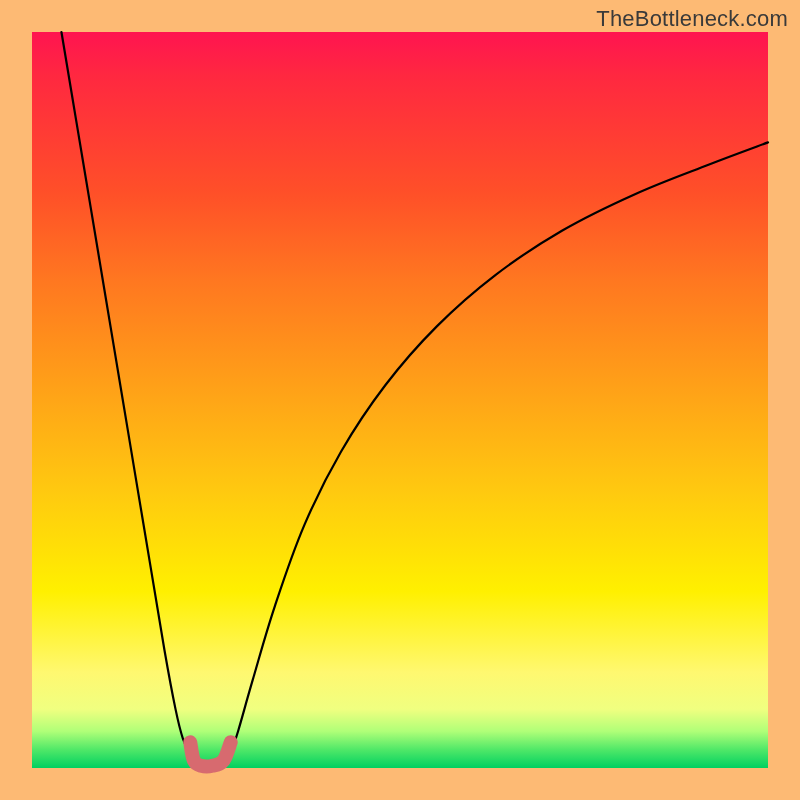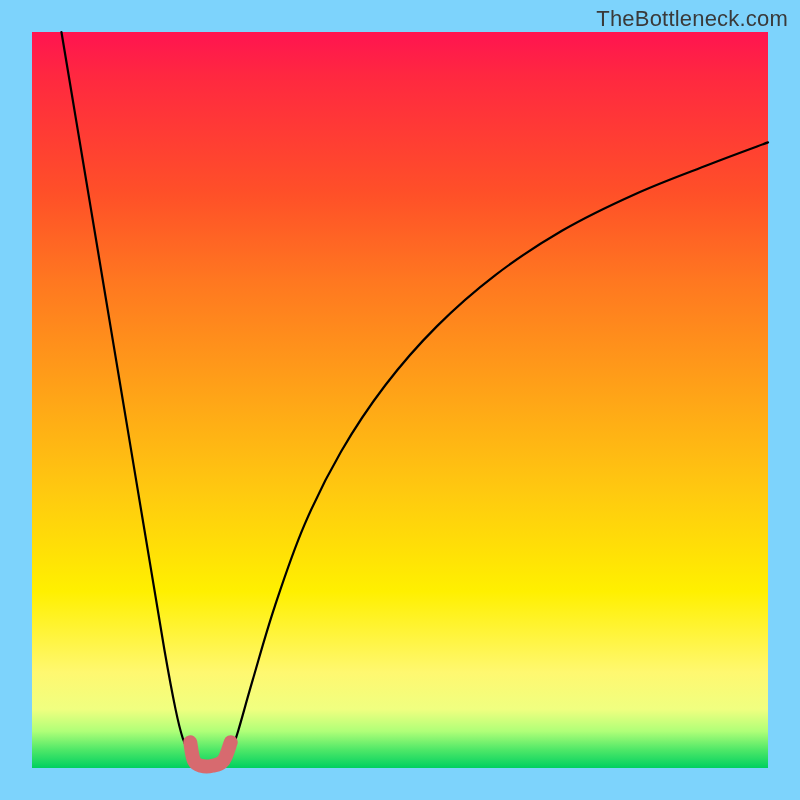--- a/index.html
+++ b/index.html
@@ -10,21 +10,21 @@
     overflow: hidden;
     background: #000;
     font-family: Arial, Helvetica, sans-serif;
   }
   .frame {
     position: absolute;
     left: 0;
     top: 0;
     width: 800px;
     height: 800px;
-    background: #7dd3fc;
+    background: #fdba74;
   }
   .plot {
     position: absolute;
     left: 32px;
     top: 32px;
     width: 736px;
     height: 736px;
     background: linear-gradient(
       to bottom,
       #ff1450 0%,

